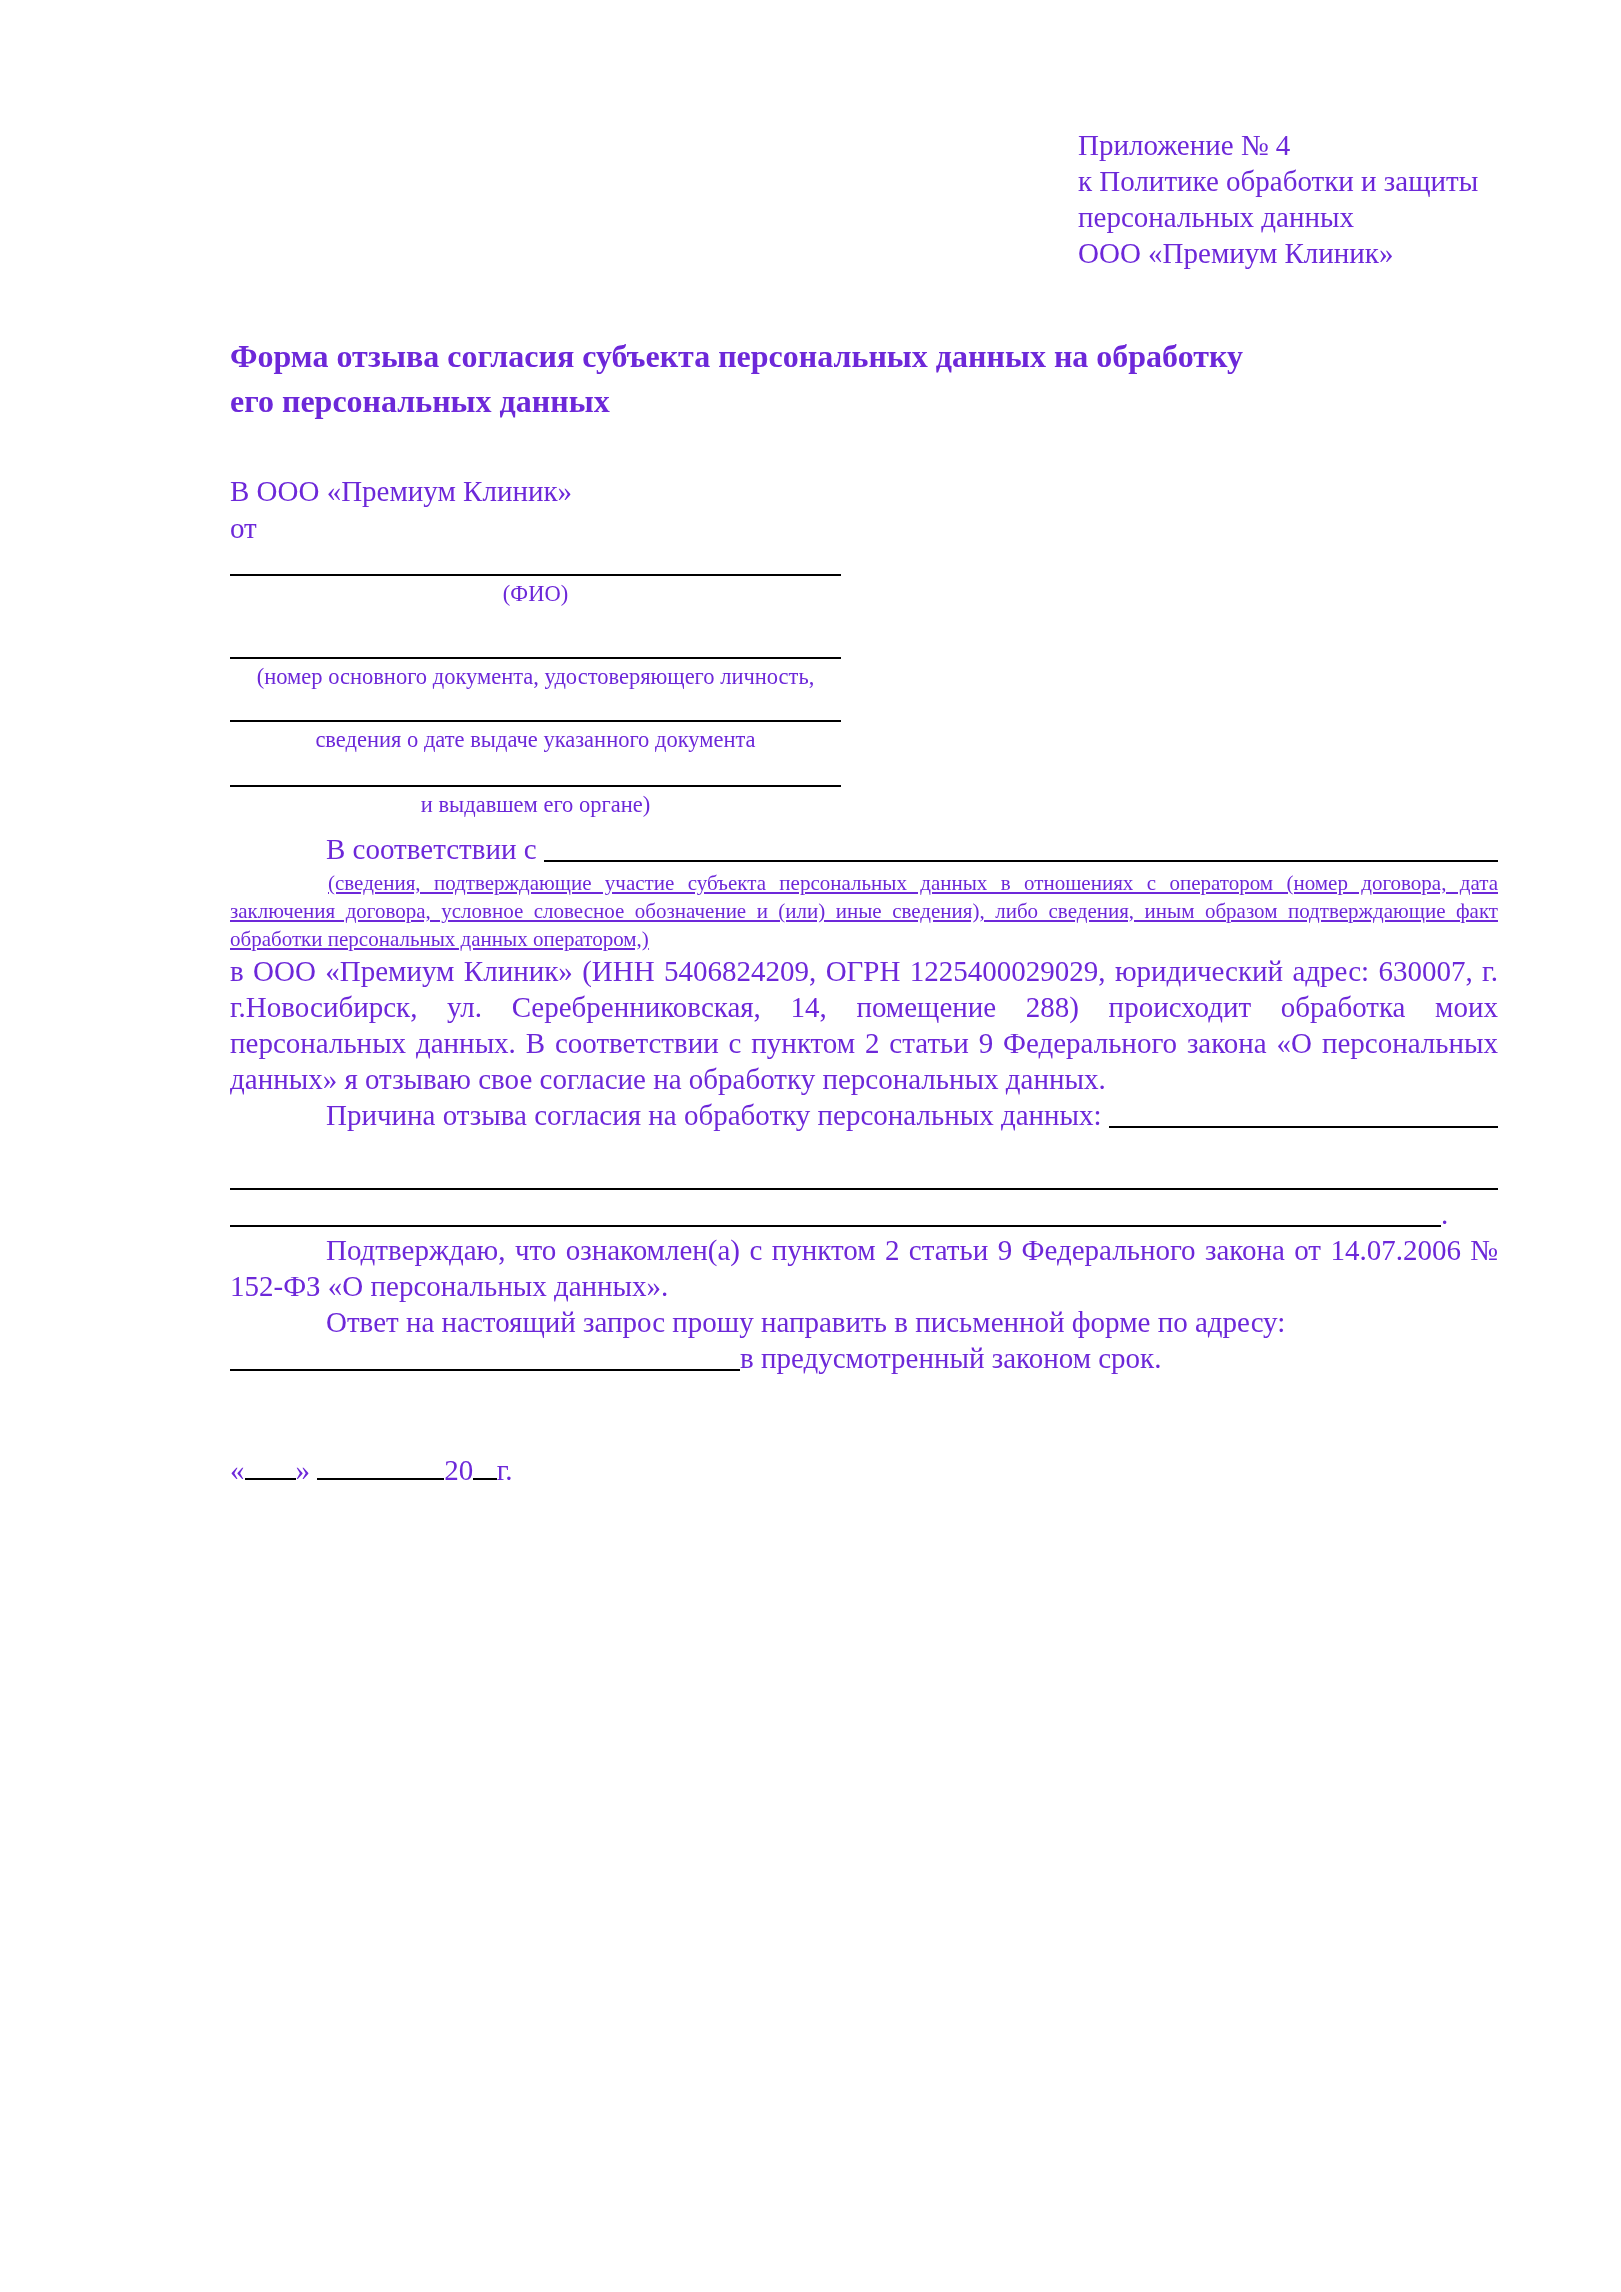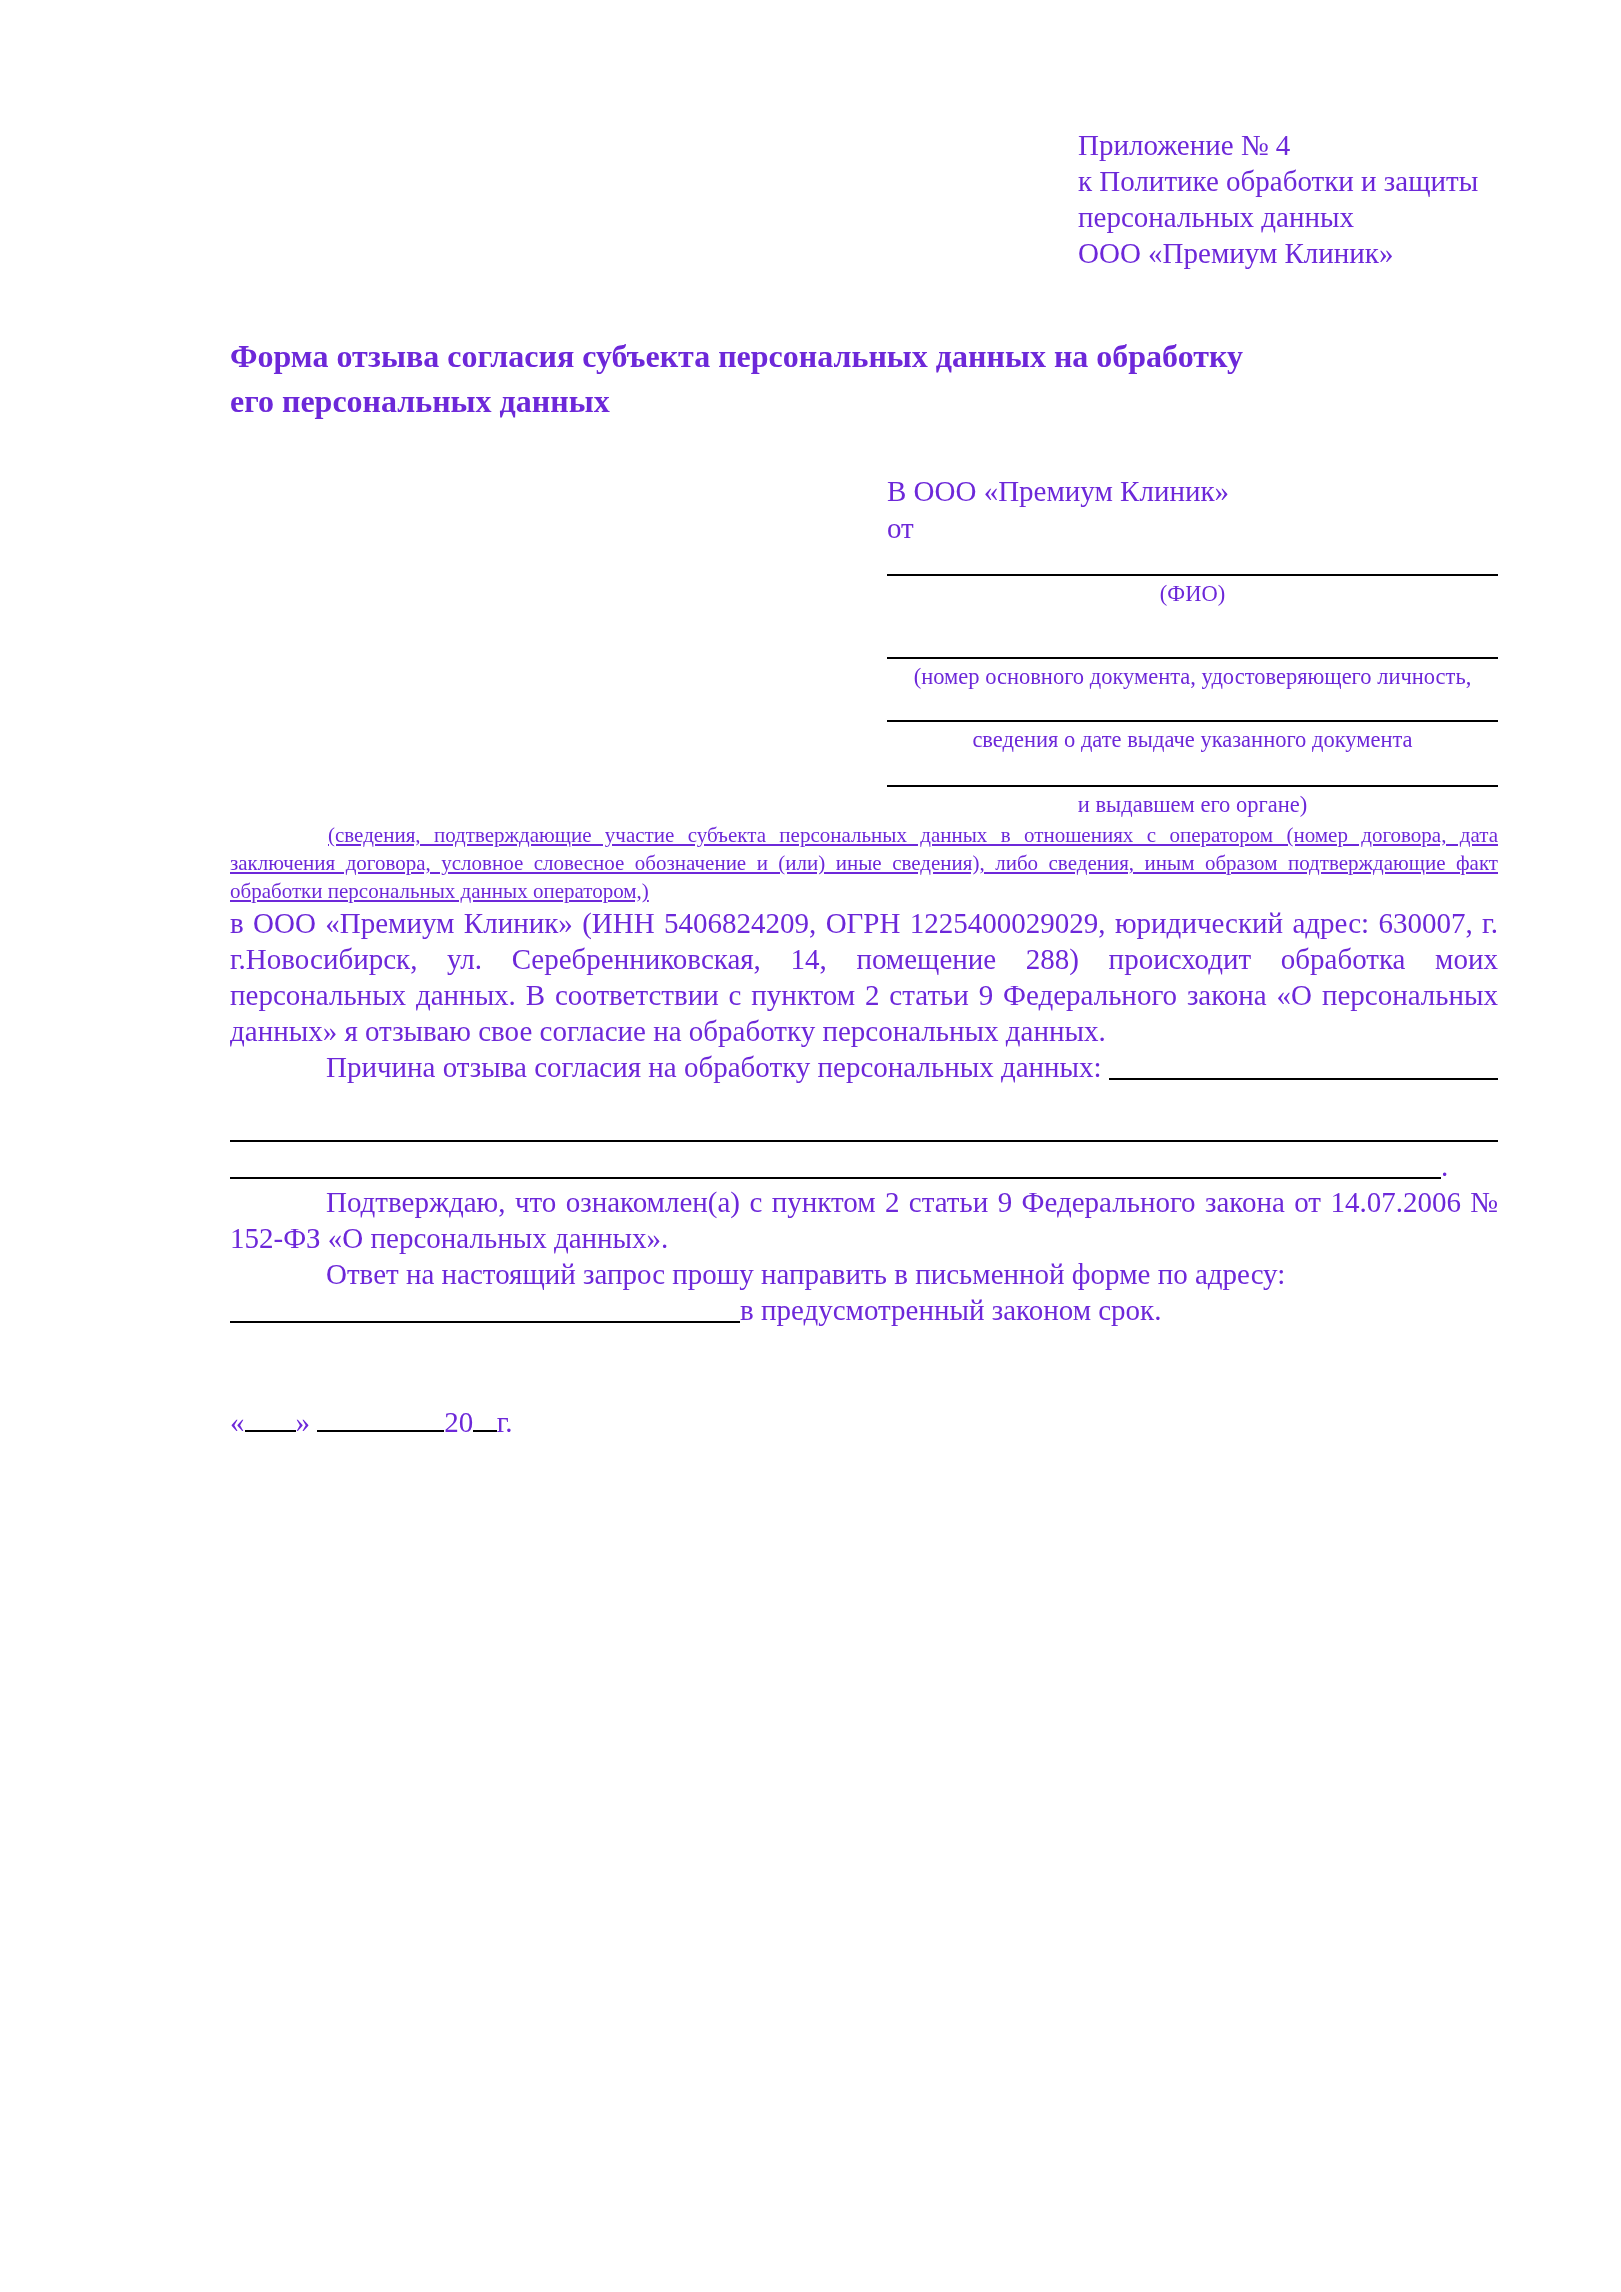--- a/index.html
+++ b/index.html
@@ -8,21 +8,21 @@
     font-family:"Liberation Serif","DejaVu Serif",serif;color:#6d28d9;
     box-sizing:border-box;position:relative;
     padding:127px 123px 0 230px;
   }
   .body-size{font-size:29px;line-height:36px;}
   
   .hdr{margin-left:848px;font-size:29px;line-height:36px;}
   
   .doc-title{margin-top:63px;text-align:left;font-weight:bold;font-size:32px;line-height:45px;}
   
-  .recipient{margin-left:657px;width:611px;margin-top:49px;font-size:29px;line-height:37px;}
+  .recipient{width:611px;margin-top:49px;font-size:29px;line-height:37px;}
   .rule{border-bottom:2.9px solid #000;height:0;}
   .f-caption{text-align:center;font-size:22.5px;line-height:29px;margin-top:2.9px;}
   .field-1 .rule{margin-top:27.4px;}
   .field-2 .rule{margin-top:49px;}
   .field-3 .rule{margin-top:29px;}
   .field-4 .rule{margin-top:31px;}
   
   .stmt-heading{text-align:center;font-size:30px;line-height:37px;margin-top:15.7px;font-weight:normal;letter-spacing:1px;}
   .row{display:flex;align-items:flex-end;}
   .fill{flex:1;border-bottom:2.9px solid #000;margin-bottom:4.9px;}
@@ -74,20 +74,24 @@
       <div class="f-caption">сведения о дате выдаче указанного документа</div>
     </div>
 
     <div class="field-4">
       <div class="rule"></div>
       <div class="f-caption">и выдавшем его органе)</div>
     </div>
   </div>
 
 
+  <div class="row body-size" style="margin-top:11.8px;">
+    <span class="p-indent">В соответствии с </span>
+    <span class="fill"></span>
+  </div>
 
   <div class="fine">(сведения, подтверждающие участие субъекта персональных данных в отношениях с оператором (номер договора, дата заключения договора, условное словесное обозначение и (или) иные сведения), либо сведения, иным образом подтверждающие факт обработки персональных данных оператором,)</div>
 
   <div class="para">в ООО «Премиум Клиник» (ИНН 5406824209, ОГРН 1225400029029, юридический адрес: 630007, г. г.Новосибирск, ул. Серебренниковская, 14, помещение 288) происходит обработка моих персональных данных. В соответствии с пунктом 2 статьи 9 Федерального закона «О персональных данных» я отзываю свое согласие на обработку персональных данных.</div>
 
   <div class="row body-size">
     <span class="p-indent">Причина отзыва согласия на обработку персональных данных: </span>
     <span class="fill"></span>
   </div>
 

